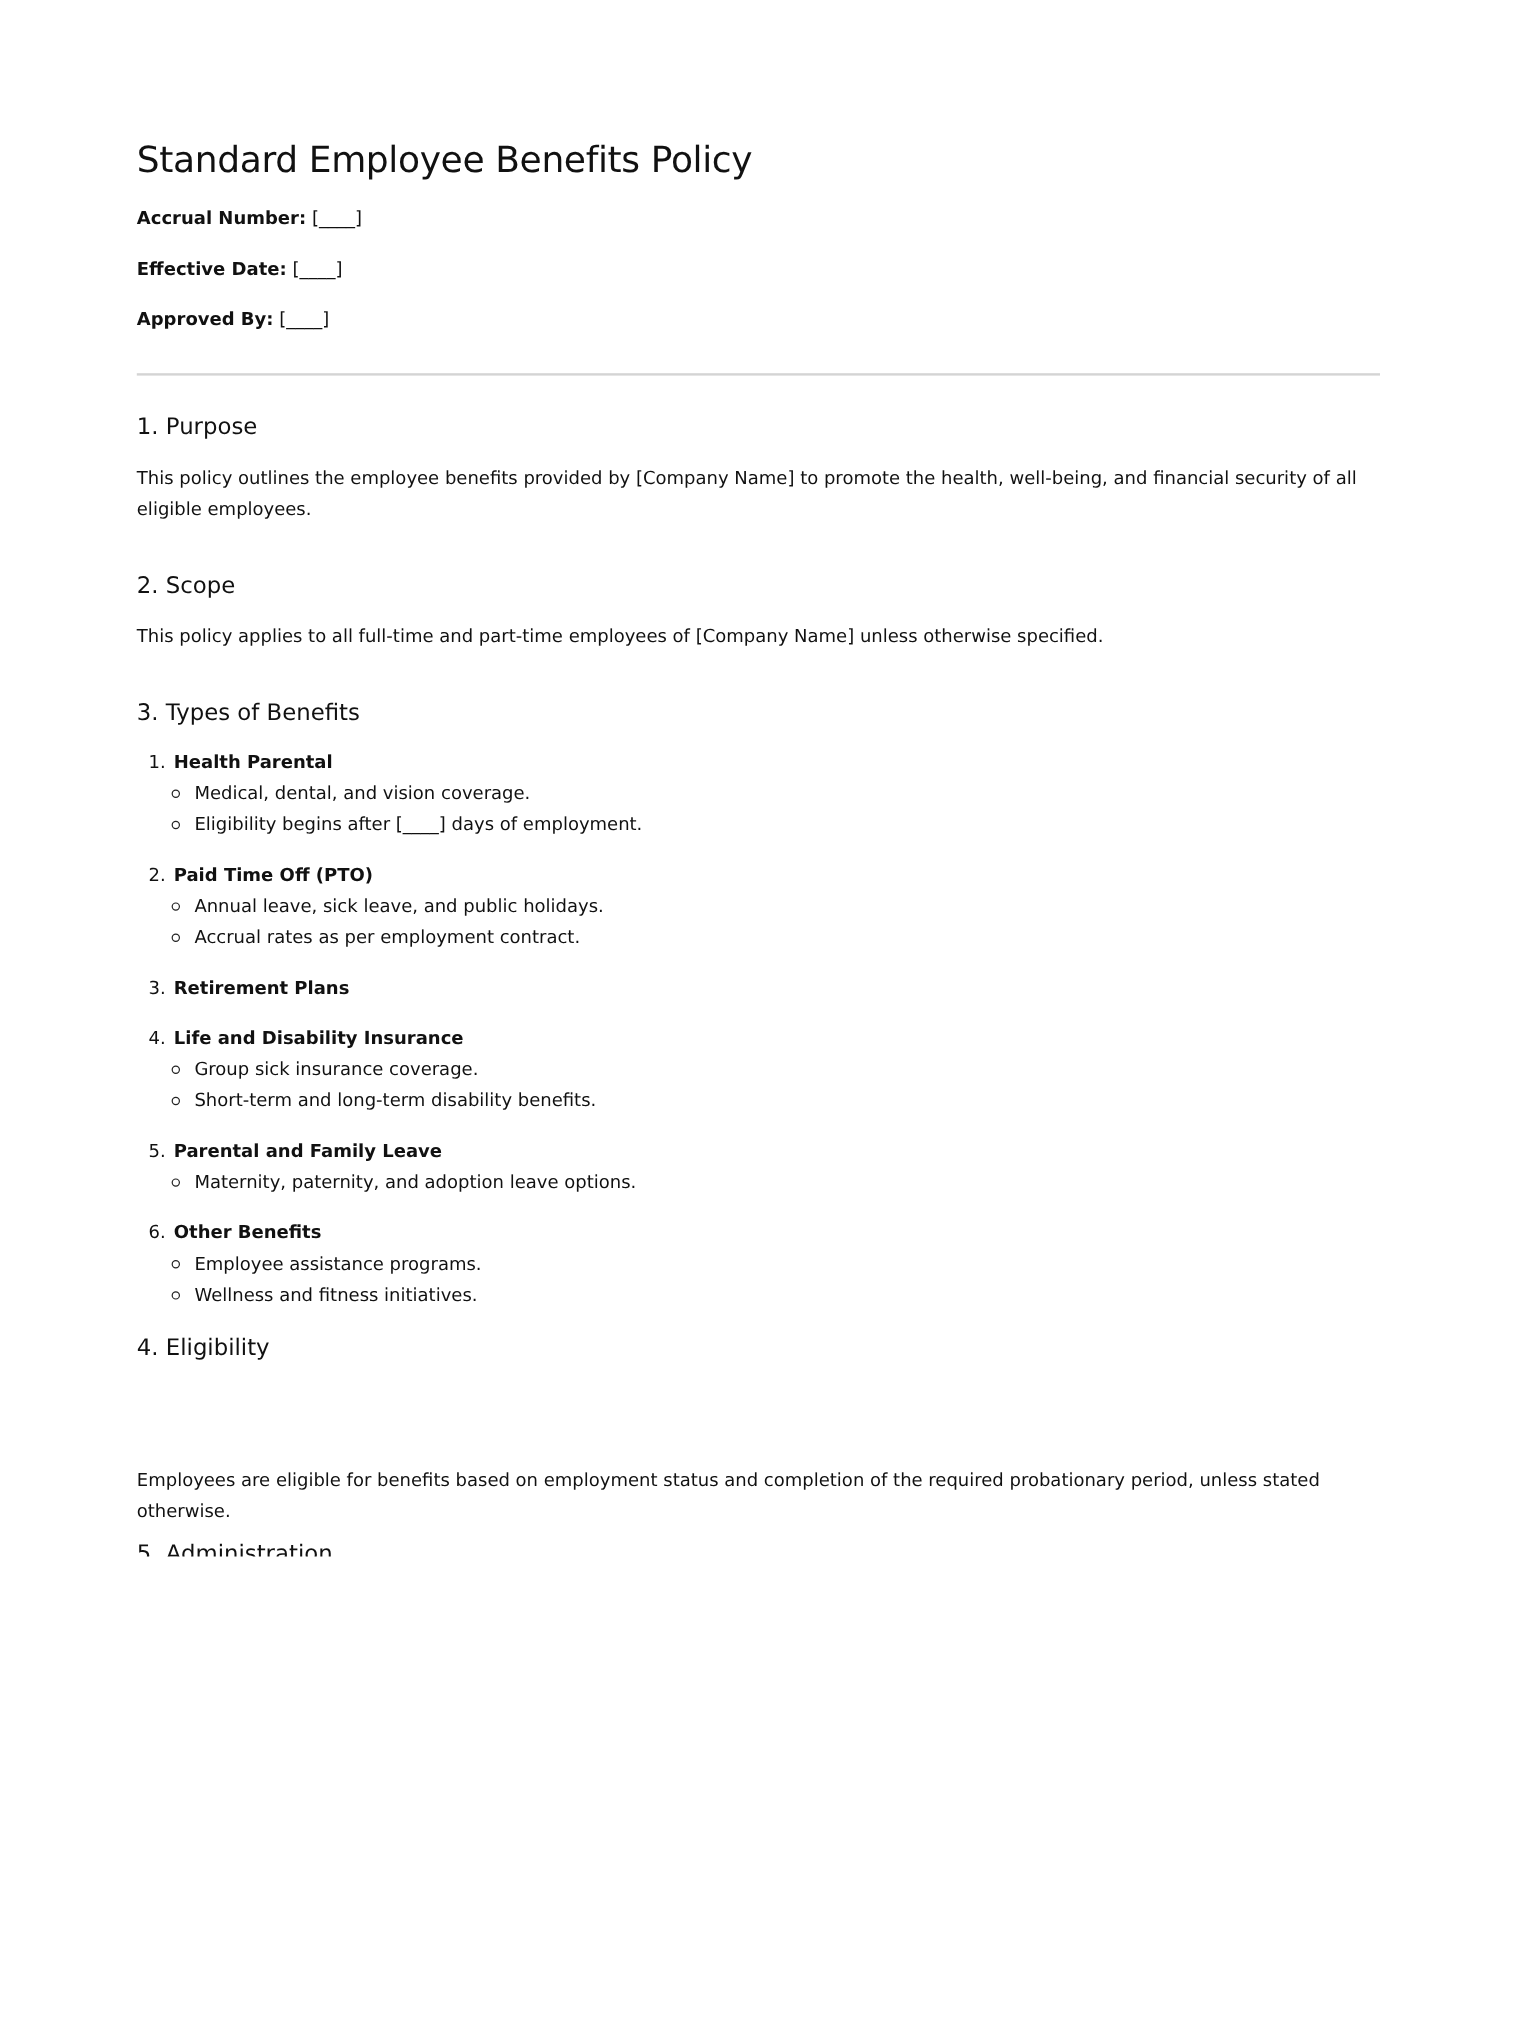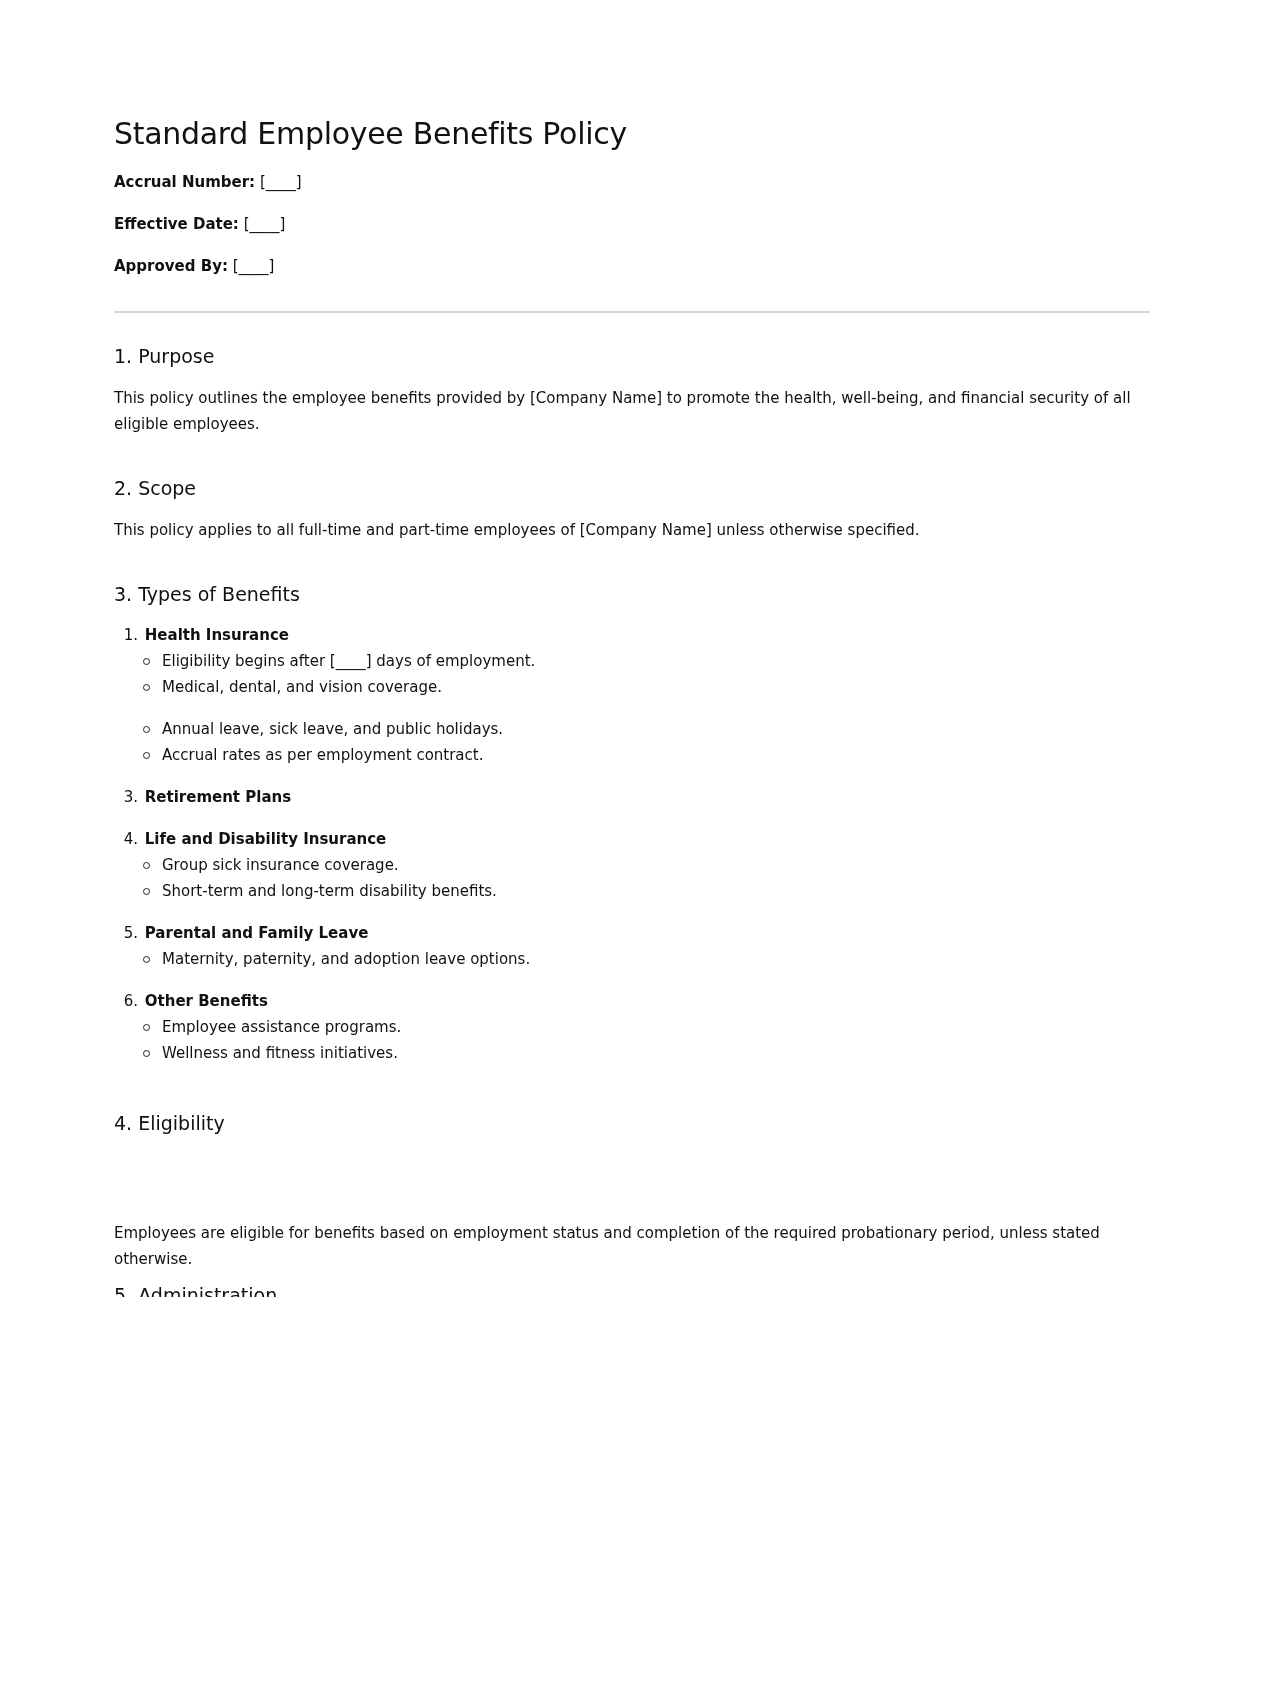--- a/index.html
+++ b/index.html
@@ -152,29 +152,33 @@
 
     <h2 class="h2" style="top:477px;">2. Scope</h2>
     <p class="para" style="top:517px;">This policy applies to all full-time and part-time employees of [Company Name] unless otherwise specified.</p>
 
     <h2 class="h2" style="top:583px;">3. Types of Benefits</h2>
 
     <ol class="list">
       <li class="item">
         <div class="item-head">
           <span class="num">1.</span>
-          <span class="item-title">Health Insurance</span>
-        </div>
-        <ul class="sub">
+          <span class="item-title">Health Parental</span>
+        </div>
+        <ul class="sub">
+          <li><span class="bullet"></span><span>Medical, dental, and vision coverage.</span></li>
           <li><span class="bullet"></span><span>Eligibility begins after [____] days of employment.</span></li>
-          <li><span class="bullet"></span><span>Medical, dental, and vision coverage.</span></li>
-        </ul>
-      </li>
-
-      <li class="item">
+        </ul>
+      </li>
+
+      <li class="item">
+        <div class="item-head">
+          <span class="num">2.</span>
+          <span class="item-title">Paid Time Off (PTO)</span>
+        </div>
         <ul class="sub">
           <li><span class="bullet"></span><span>Annual leave, sick leave, and public holidays.</span></li>
           <li><span class="bullet"></span><span>Accrual rates as per employment contract.</span></li>
         </ul>
       </li>
 
       <li class="item">
         <div class="item-head">
           <span class="num">3.</span>
           <span class="item-title">Retirement Plans</span>

